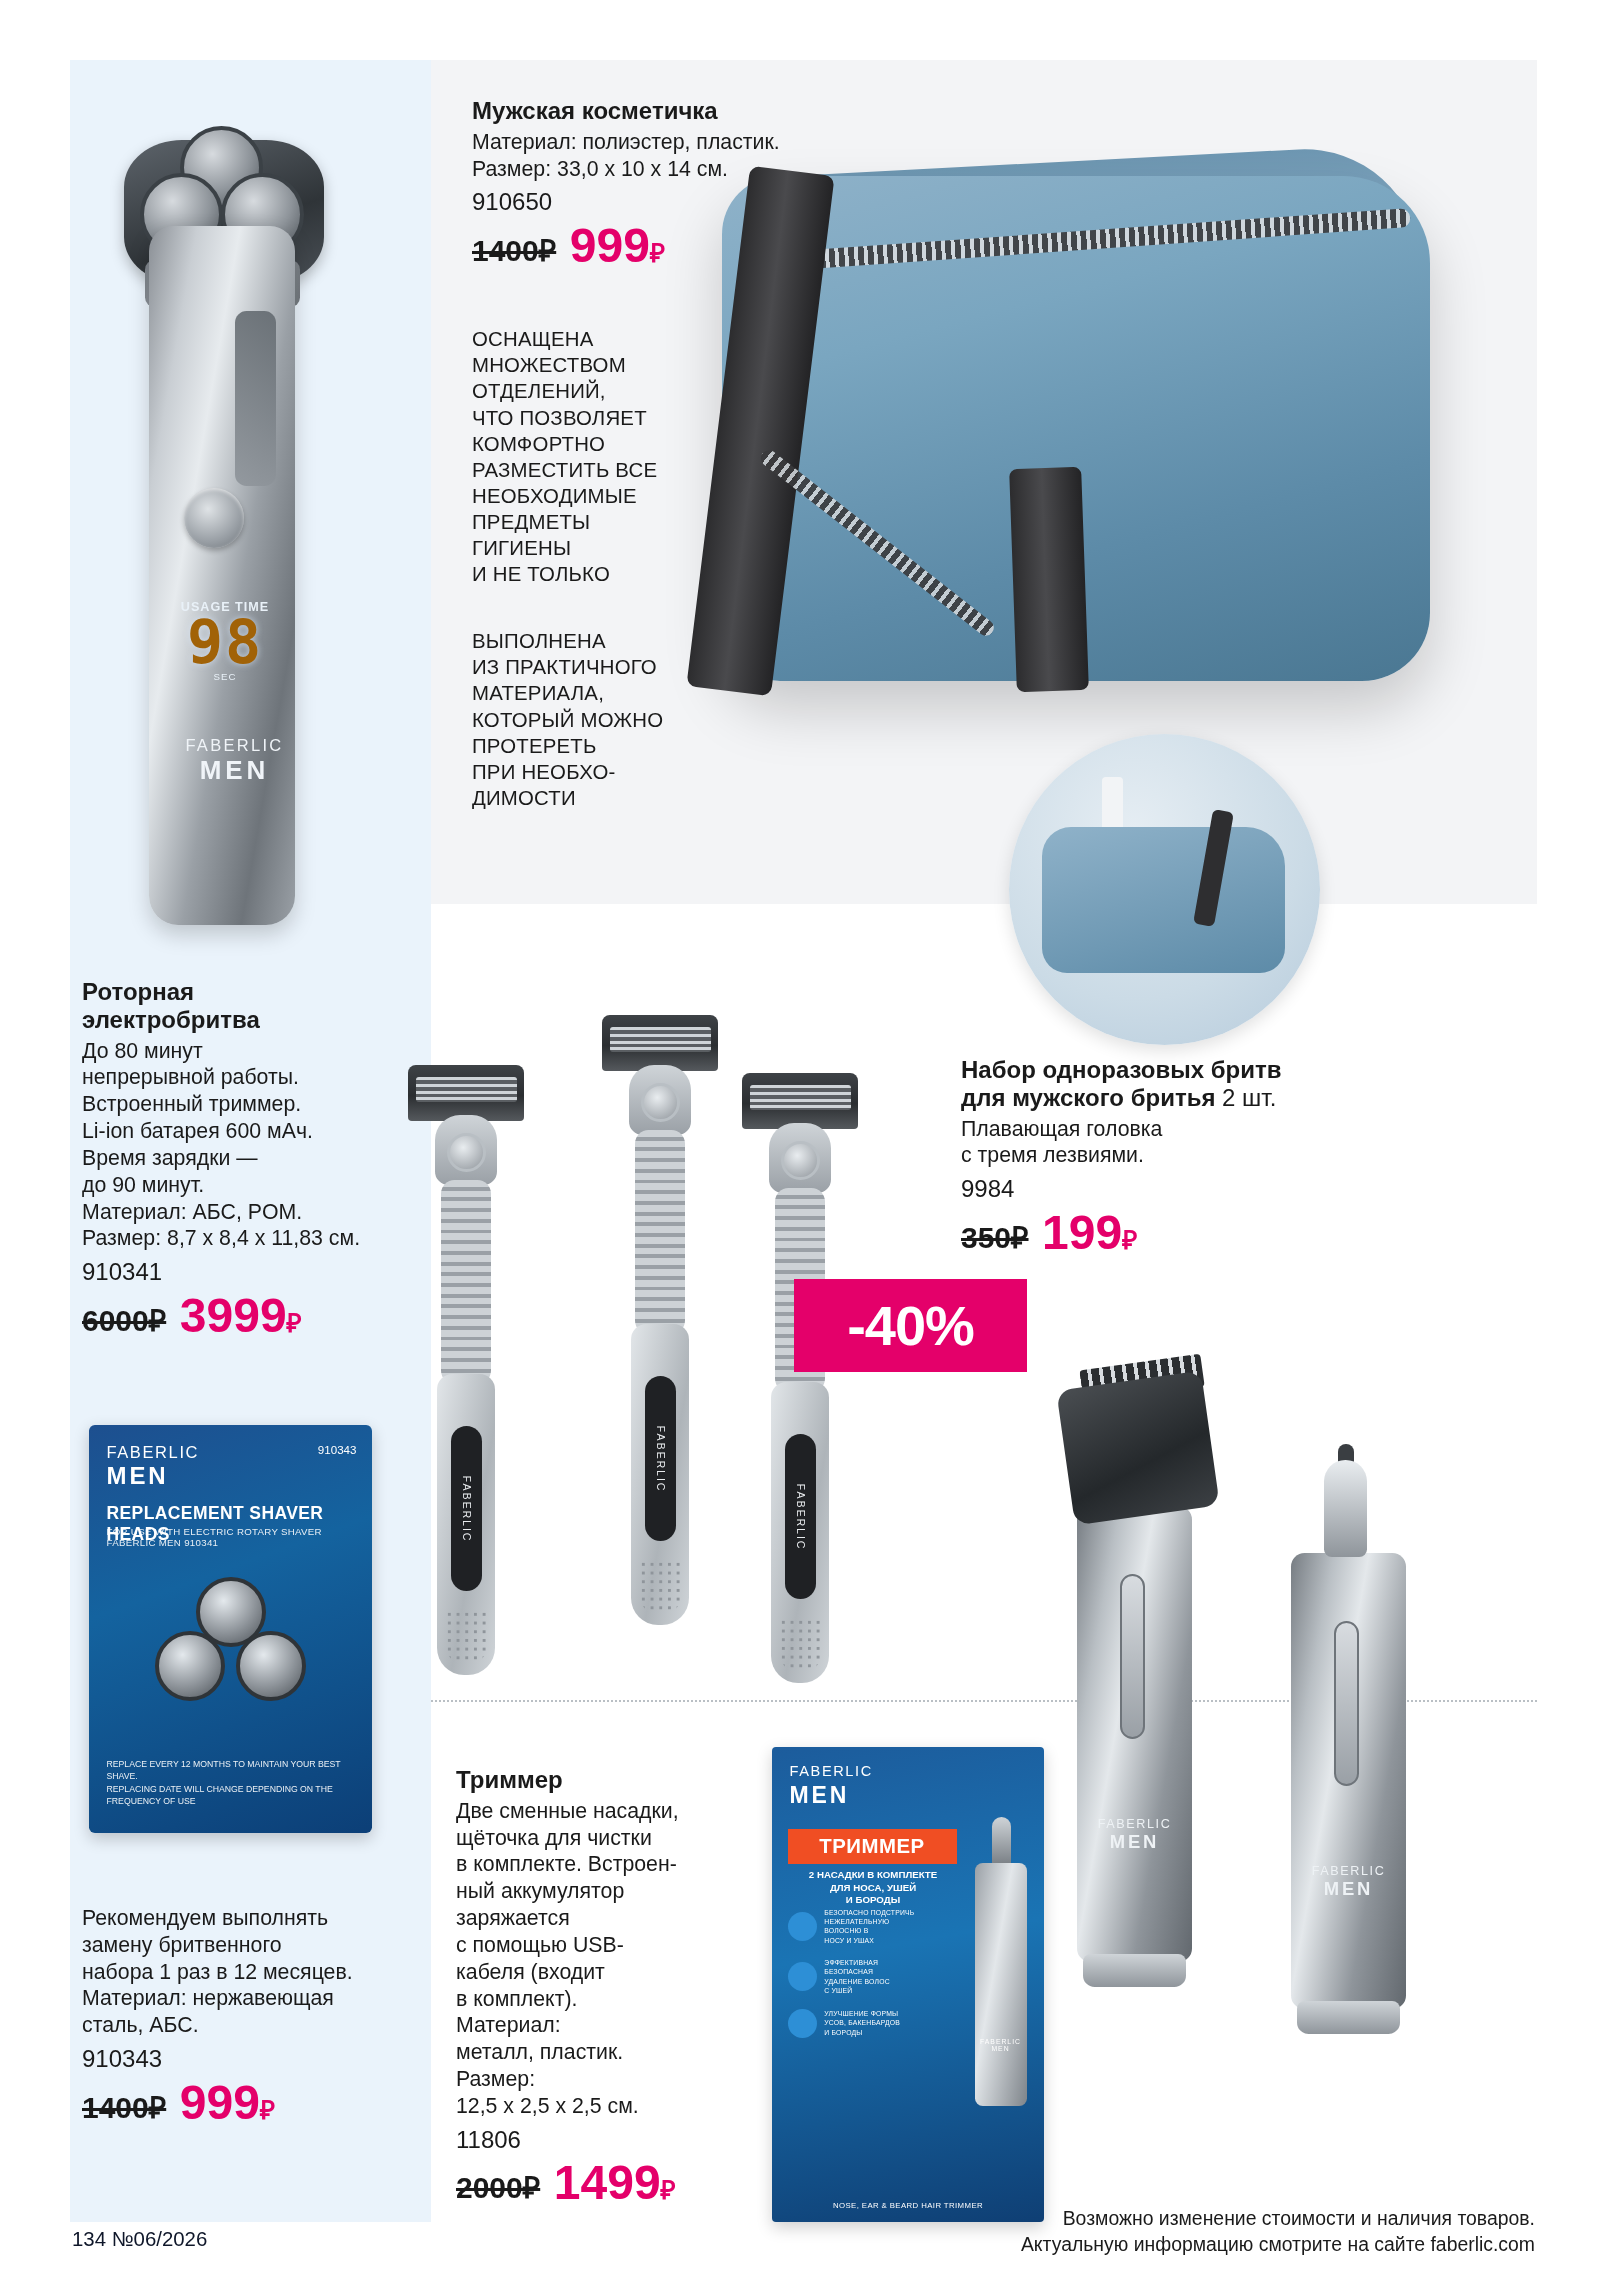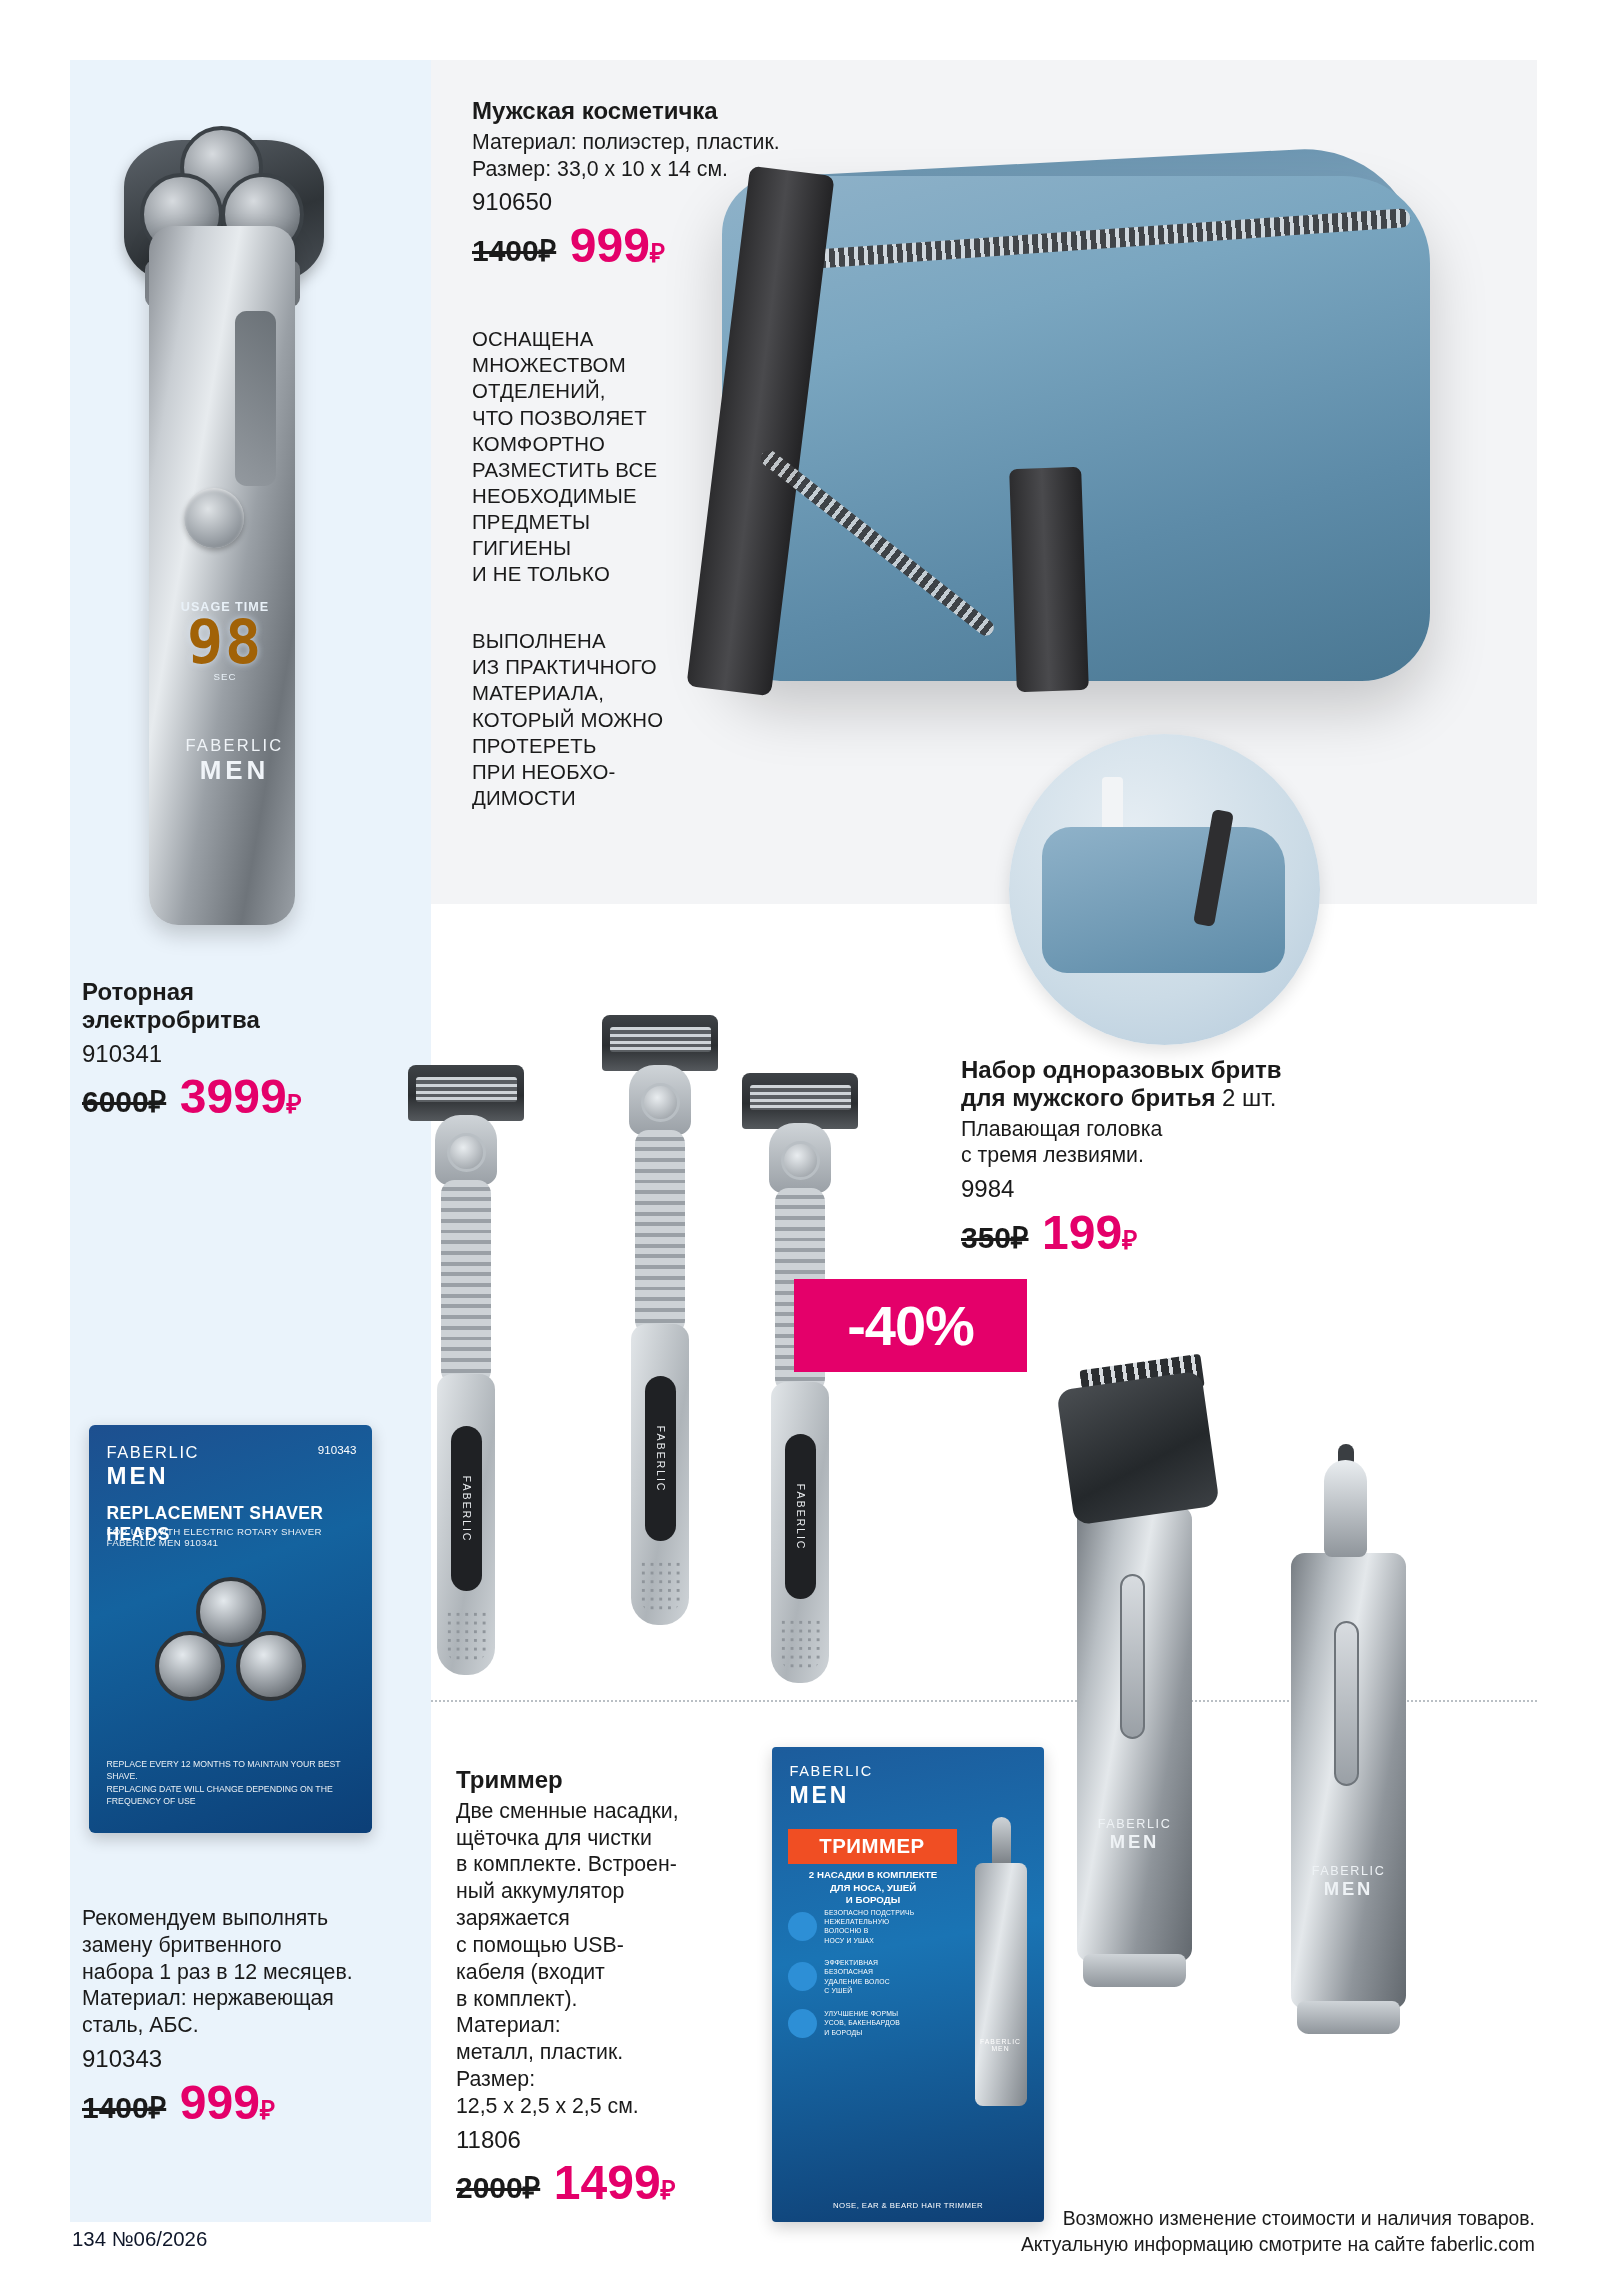--- a/index.html
+++ b/index.html
@@ -378,20 +378,28 @@
     </div>
     <div class="sh-brand">
       <div class="b1">FABERLIC</div>
       <div class="b2">MEN</div>
     </div>
   </div>
 
   <div class="lt1">
     <h2 class="ttl" style="white-space:pre-line">Роторная
 электробритва</h2>
+    <p class="desc" style="white-space:pre-line">До 80 минут
+непрерывной работы.
+Встроенный триммер.
+Li-ion батарея 600 мАч.
+Время зарядки —
+до 90 минут.
+Материал: АБС, POM.
+Размер: 8,7 х 8,4 х 11,83 см.</p>
     <div class="code">910341</div>
     <div class="price-row">
       <span class="old">6000₽</span>
       <span class="new"><span>3999</span><span class="cur">₽</span></span>
     </div>
   </div>
 
   <div class="pack">
     <div class="p-brand">FABERLIC</div>
     <div class="p-men">MEN</div>

